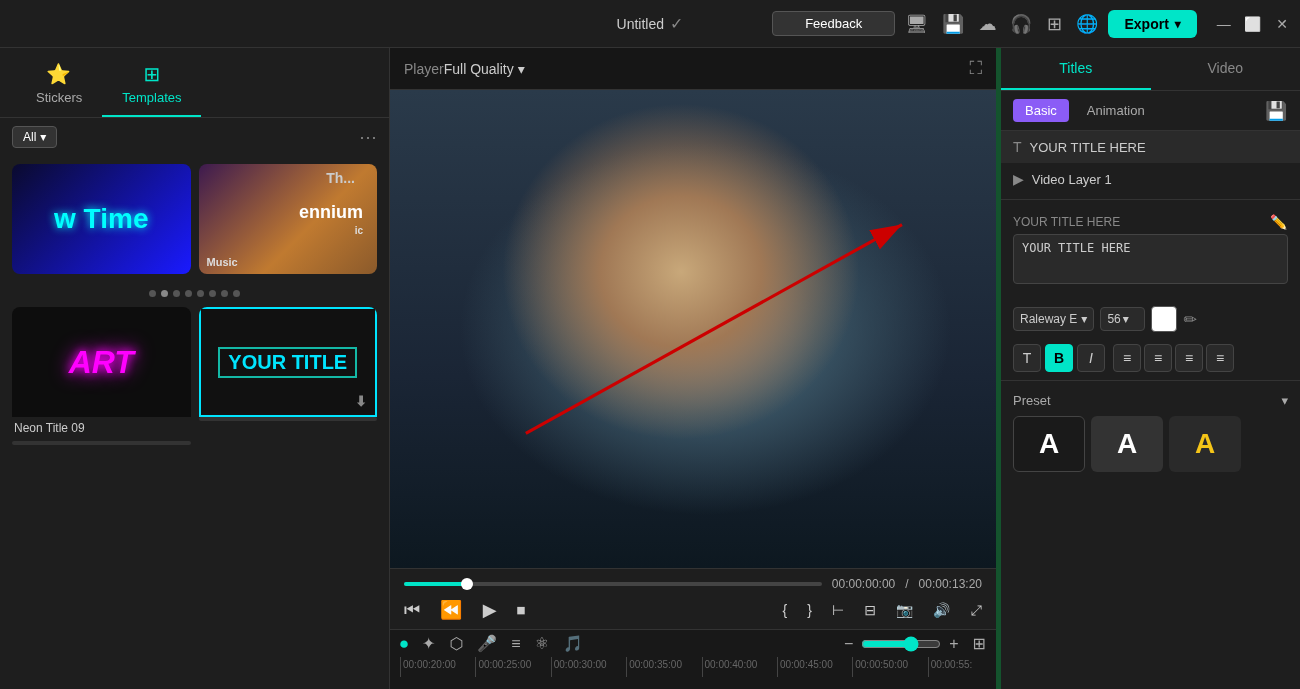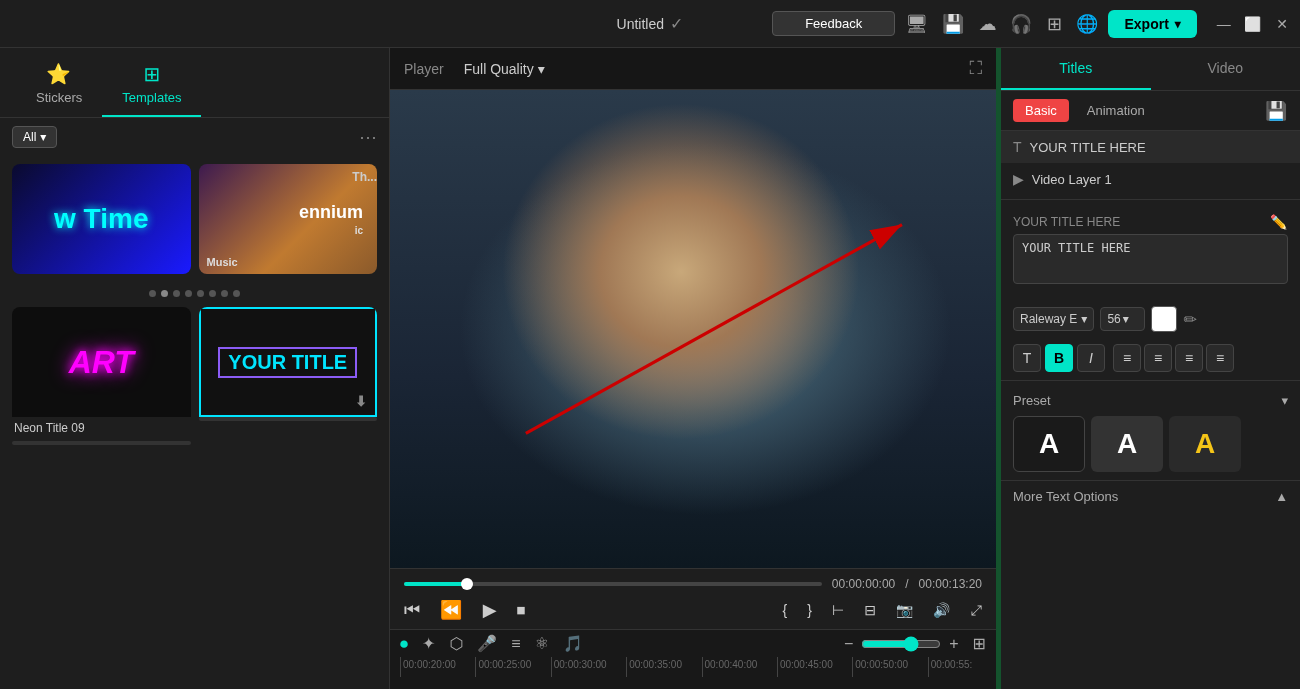--- a/index.html
+++ b/index.html
@@ -250,21 +250,21 @@
       border: 2px solid #00e5ff;
       flex-direction: column;
       gap: 2px;
       position: relative;
     }
     .bigtitle-text {
       font-size: 20px;
       color: #00e5ff;
       font-weight: bold;
       text-transform: uppercase;
-      border: 2px solid #8b5cf6;
+      border: 2px solid #14b8a6;
       padding: 2px 8px;
     }
     .bigtitle-download {
       position: absolute;
       bottom: 6px;
       right: 8px;
       color: #888;
       font-size: 14px;
     }
 
@@ -286,21 +286,21 @@
     .player-toolbar {
       display: flex;
       align-items: center;
       justify-content: space-between;
       padding: 10px 14px;
       border-bottom: 1px solid #333;
     }
     .player-quality {
       display: flex;
       align-items: center;
-      gap: 20px;
+      gap: 0;
       font-size: 14px;
       color: #ccc;
     }
     .quality-select {
       background: none;
       border: none;
       color: #ccc;
       font-size: 14px;
       display: flex;
       align-items: center;
@@ -472,21 +472,21 @@
       border-bottom: 1px solid #333;
     }
     .sub-tab {
       padding: 4px 12px;
       border-radius: 4px;
       font-size: 13px;
       color: #aaa;
       cursor: pointer;
     }
     .sub-tab.active {
-      background: #ef4444;
+      background: #8b5cf6;
       color: #fff;
     }
     .sub-tab-save {
       margin-left: auto;
       color: #888;
       font-size: 18px;
       cursor: pointer;
     }
     .layer-item {
       display: flex;
@@ -681,21 +681,21 @@
         <div class="template-card">
           <div class="template-card-img card-blue">
             <span style="color:#00ffff; font-size:28px; font-weight:900; text-shadow:0 0 8px #00ffff">w Time</span>
           </div>
         </div>
         <div class="template-card">
           <div class="template-card-img card-music" style="display:flex;flex-direction:column;justify-content:center;align-items:flex-end;padding-right:8px;">
             <span class="card-music-title">ennium</span>
             <span class="card-music-sub">ic</span>
             <span class="card-music-label">Music</span>
-            <span style="position:absolute;top:6px;right:0;font-size:12px;color:#ccc">Th...</span>
+            <span style="position:absolute;top:6px;right:22px;font-size:14px;color:#ccc">Th...</span>
           </div>
         </div>
       </div>
 
       <div class="carousel-dots">
         <div class="dot"></div>
         <div class="dot active"></div>
         <div class="dot"></div>
         <div class="dot"></div>
         <div class="dot"></div>
@@ -868,19 +868,15 @@
         <span>Preset</span>
         <span>▾</span>
       </div>
       <div class="preset-row">
         <div class="preset-card preset-white">A</div>
         <div class="preset-card preset-gray">A</div>
         <div class="preset-card preset-yellow" style="color:#f5c518;">A</div>
       </div>
     </div>
 
-    <div class="more-text-options">
-      <span>More Text Options</span>
-      <span>▲</span>
-    </div>
   </div>
 
 </div>
 
 </body></html>

